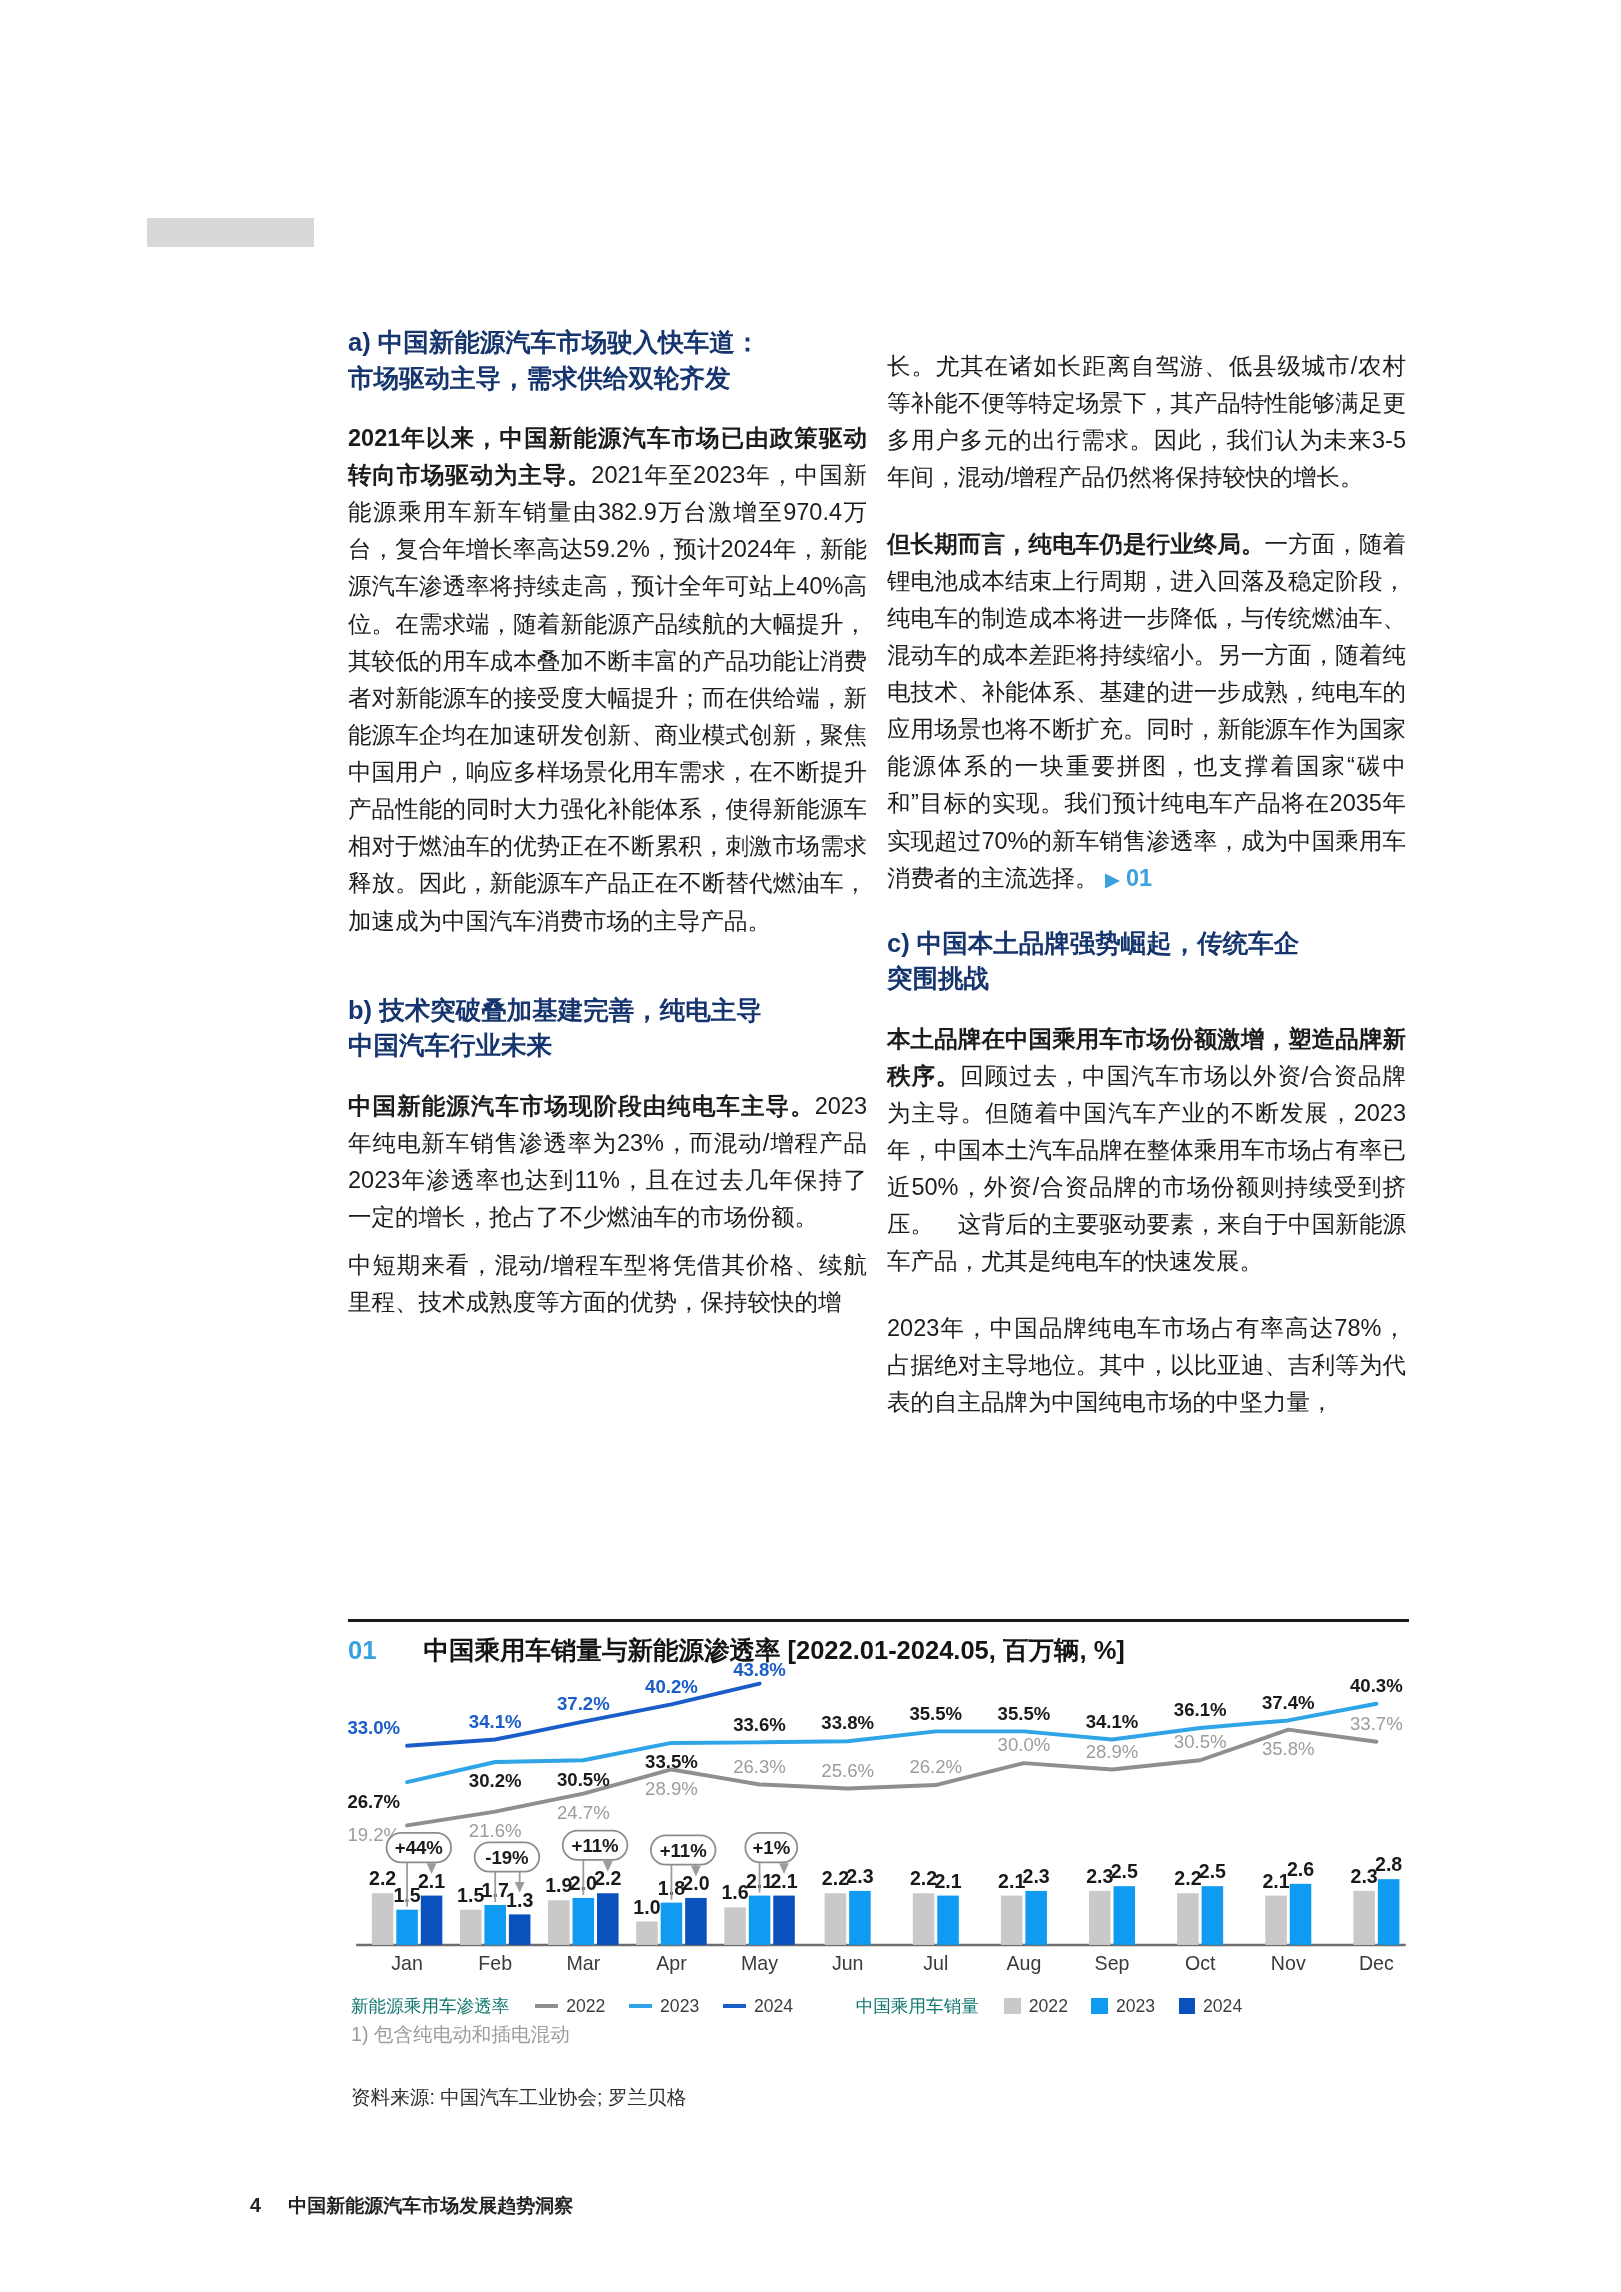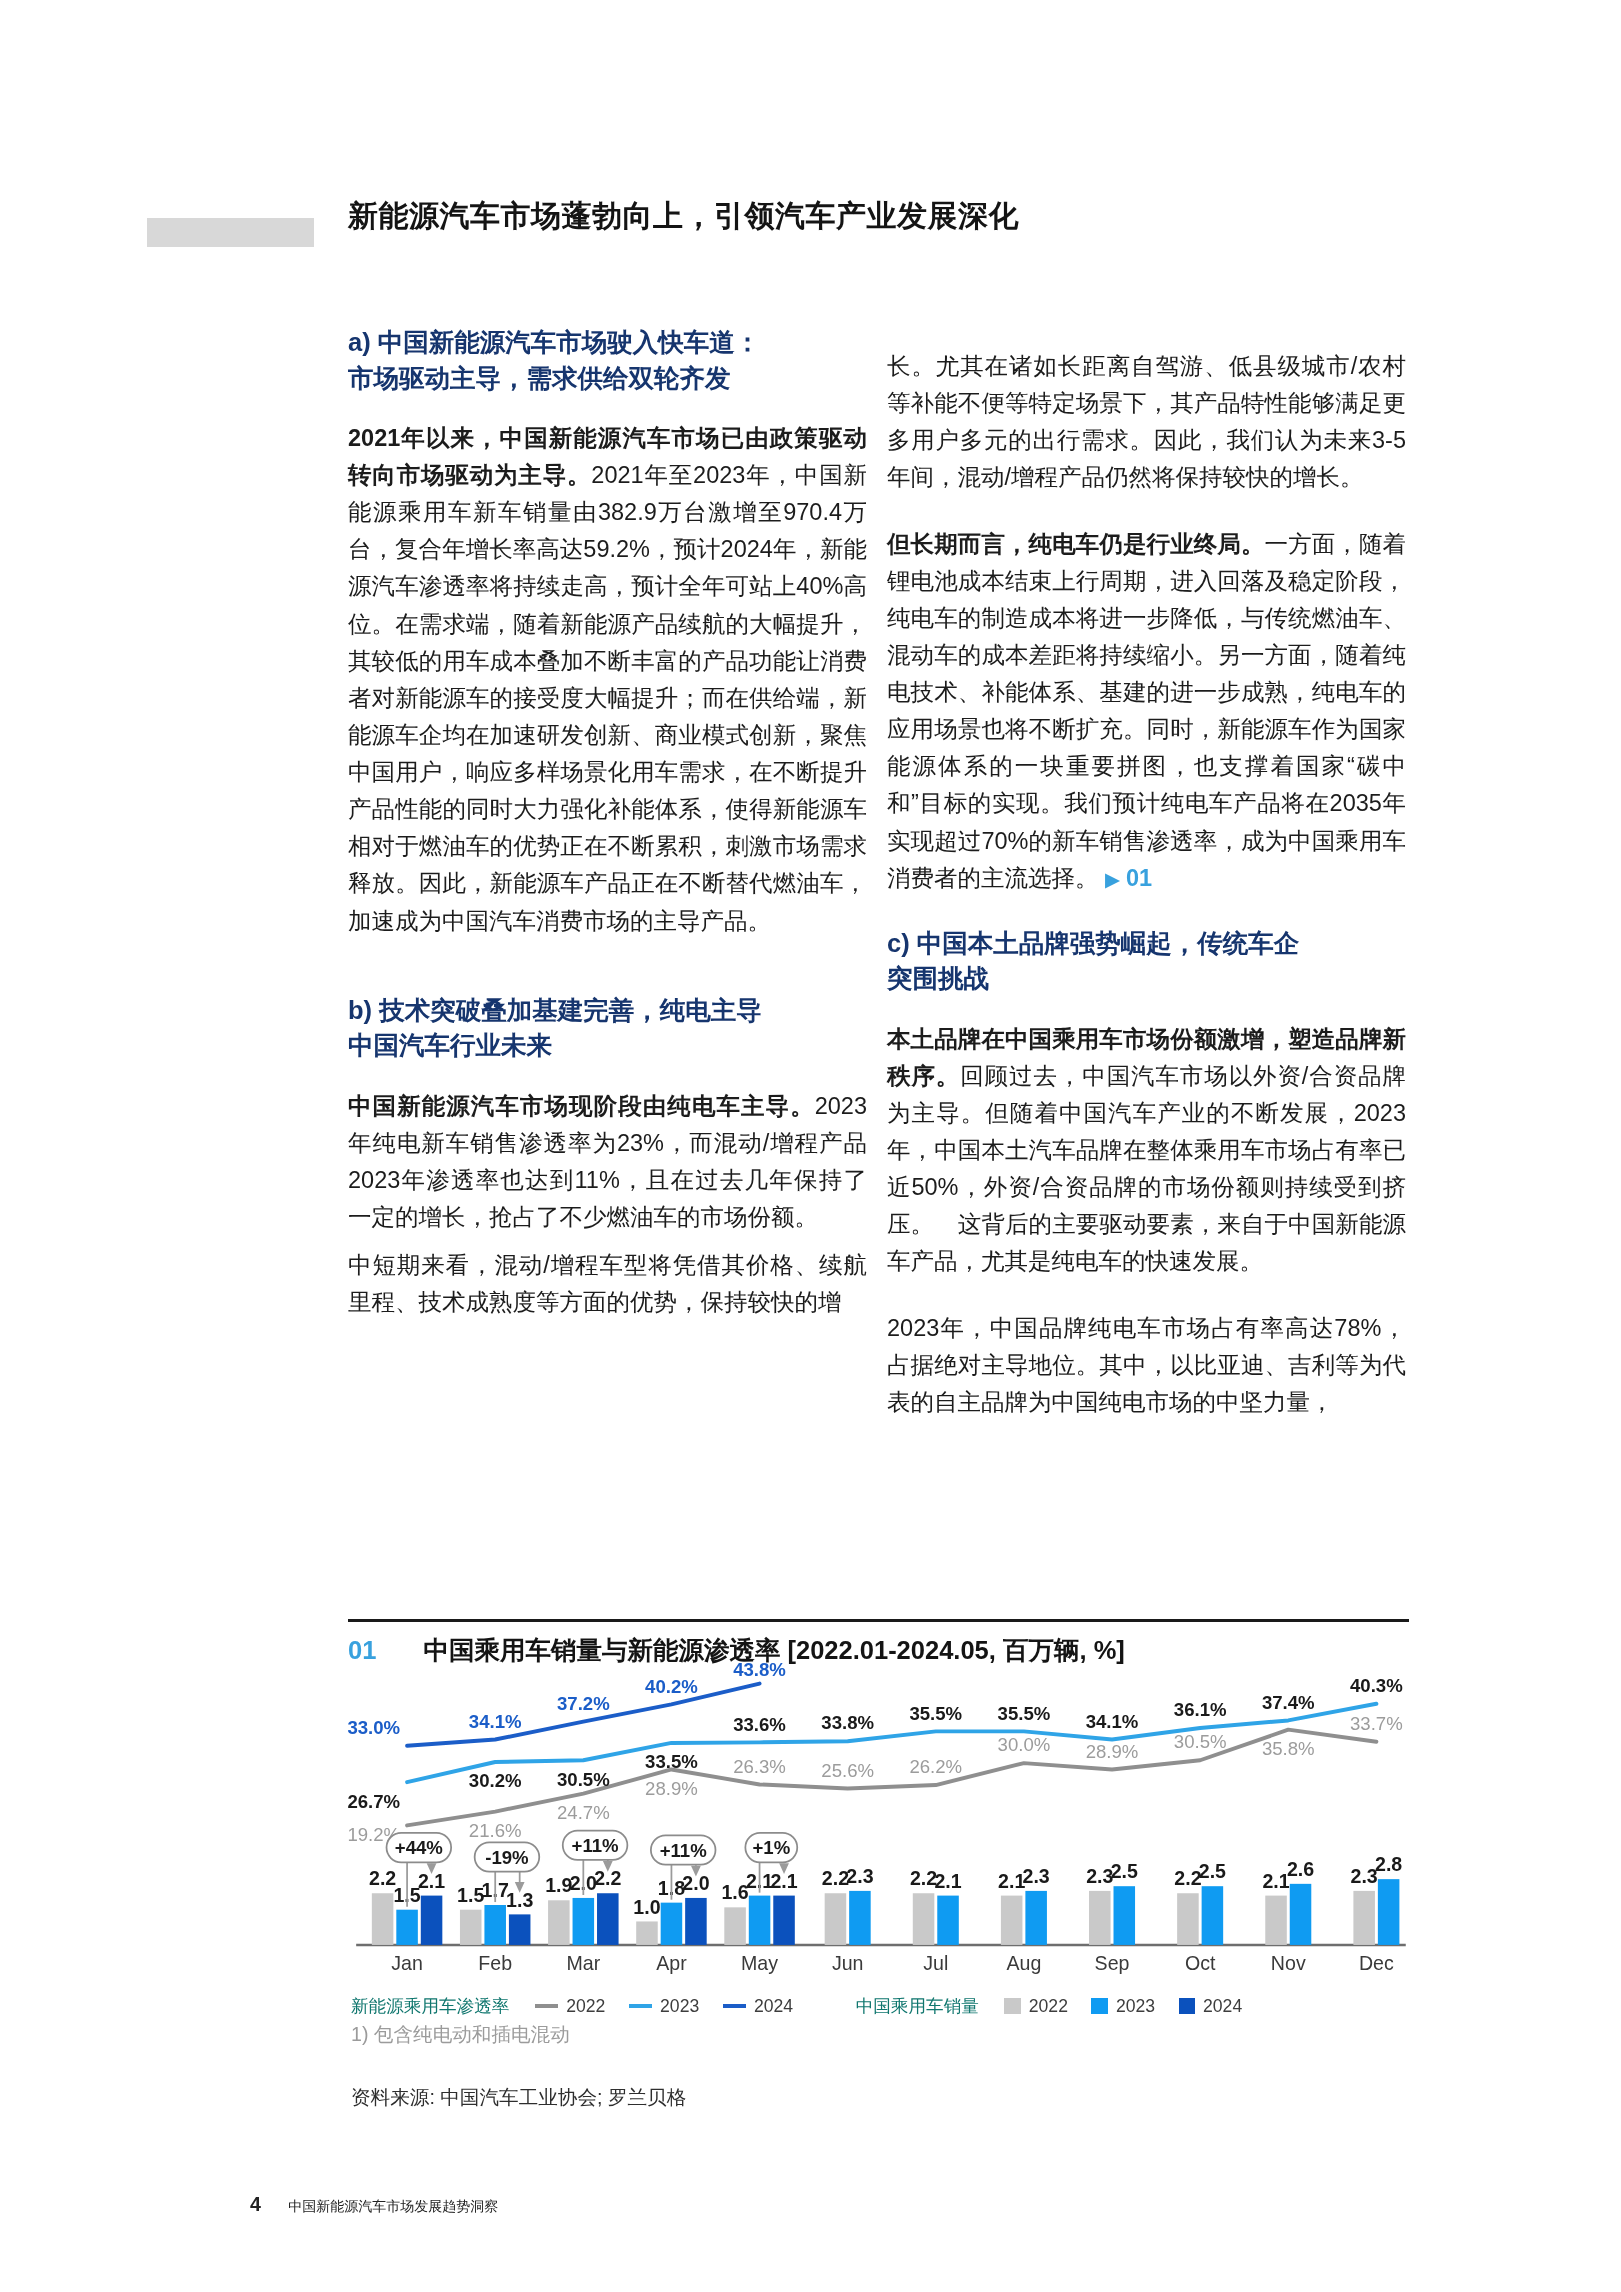--- a/index.html
+++ b/index.html
@@ -29,29 +29,28 @@
   .lg-item{display:inline-flex;align-items:center;margin-right:23.5px;}
   .lg-item i{display:inline-block;margin-right:7.8px;}
   .dash{width:23.5px;height:3.9px;}
   .d22{background:#8f8f8f;} .d23{background:#2fa4e7;} .d24{background:#1b5dc8;}
   .sq{width:16.7px;height:16.7px;}
   .s22{background:#c9c9c9;} .s23{background:#0f9bf2;} .s24{background:#0b51bd;}
   .footnote{position:absolute;left:351px;top:2021px;font-size:19.6px;color:#9b9b9b;}
   .source{position:absolute;left:351px;top:2084px;font-size:19.6px;color:#2e2e2e;text-align:right;}
   .footer{position:absolute;left:250px;top:2193px;display:flex;align-items:baseline;gap:27.4px;}
   .pnum{font-size:19.6px;font-weight:700;color:#222;}
-  .ptitle{font-size:14px;color:#222;}
+  .ptitle{font-size:19px;color:#222;font-weight:bold;}
 </style>
 </head>
 <body>
 
 <div class="page">
 
   <div class="accent-bar"></div>
-  <h1 class="main-title">新能源汽车市场蓬勃向上，引领汽车产业发展深化</h1>
 
   <div class="col left">
     <h2 class="sec">a) 中国新能源汽车市场驶入快车道：
 市场驱动主导，需求供给双轮齐发</h2>
     <p class="body"><span class="lead">2021年以来，中国新能源汽车市场已由政策驱动转向市场驱动为主导。</span><span>2021年至2023年，中国新能源乘用车新车销量由382.9万台激增至970.4万台，复合年增长率高达59.2%，预计2024年，新能源汽车渗透率将持续走高，预计全年可站上40%高位。在需求端，随着新能源产品续航的大幅提升，其较低的用车成本叠加不断丰富的产品功能让消费者对新能源车的接受度大幅提升；而在供给端，新能源车企均在加速研发创新、商业模式创新，聚焦中国用户，响应多样场景化用车需求，在不断提升产品性能的同时大力强化补能体系，使得新能源车相对于燃油车的优势正在不断累积，刺激市场需求释放。因此，新能源车产品正在不断替代燃油车，加速成为中国汽车消费市场的主导产品。</span></p>
 
     <h2 class="sec gap-b">b) 技术突破叠加基建完善，纯电主导
 中国汽车行业未来</h2>
     <p class="body m0"><span class="lead">中国新能源汽车市场现阶段由纯电车主导。</span><span>2023年纯电新车销售渗透率为23%，而混动/增程产品2023年渗透率也达到11%，且在过去几年保持了一定的增长，抢占了不少燃油车的市场份额。</span></p>
     <p class="body">中短期来看，混动/增程车型将凭借其价格、续航里程、技术成熟度等方面的优势，保持较快的增</p>

